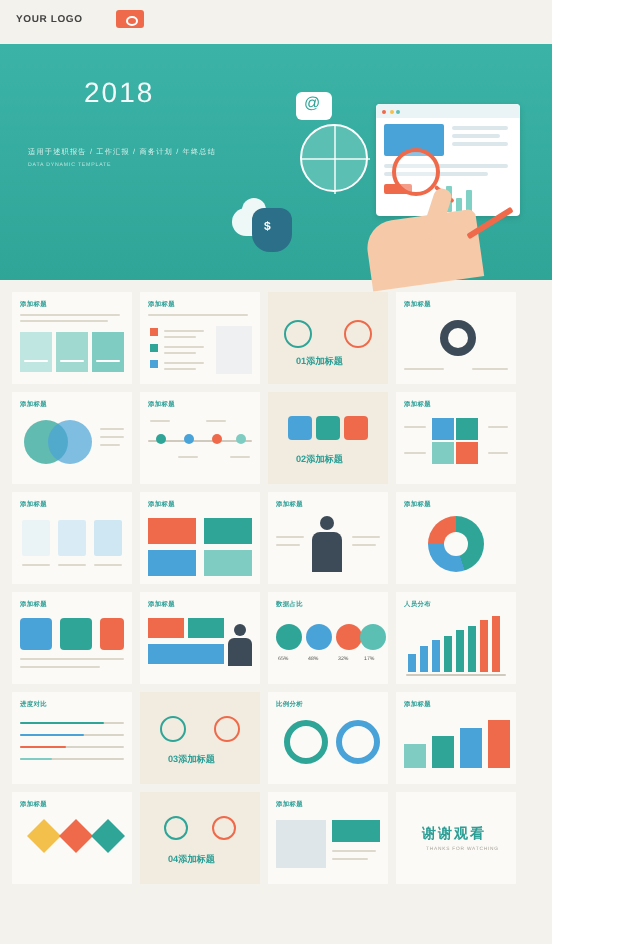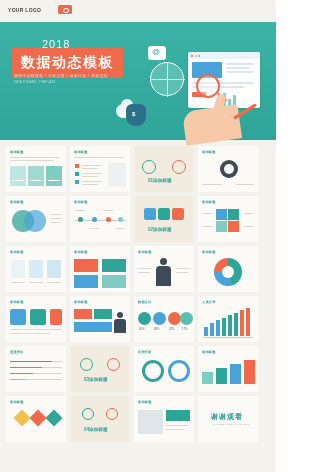--- a/index.html
+++ b/index.html
@@ -45,21 +45,21 @@
     width: 4px; height: 3px; border: .7px solid #fff; border-radius: 50%;
   }
 
   
   .hero {
     position: absolute; left: 0; top: 22px; width: 276px; height: 118px;
     background: linear-gradient(180deg,#3bb3a6 0%,#2fa598 100%);
   }
   .hero-year {
     position: absolute; left: 42px; top: 16px;
-    color: #ffffff; font-size: 11px; letter-spacing: 1px; opacity: .95;
+    color: #ffffff; font-size: 14px; letter-spacing: 1px; opacity: .95;
   }
   .hero-title-box {
     position: absolute; left: 12px; top: 26px;
     background: #ef6a4a; padding: 5px 9px 6px 9px;
   }
   .hero-title {
     color: #ffffff; font-size: 14px; font-weight: bold; letter-spacing: 1.5px;
   }
   .hero-sub {
     position: absolute; left: 14px; top: 52px;
@@ -149,23 +149,20 @@
 
 <div class="page">
 
   <div class="topbar">
     <div class="logo">YOUR LOGO</div>
     <div class="logo-btn"></div>
   </div>
 
   <div class="hero">
     <div class="hero-year">2018</div>
-    <div class="hero-title-box">
-      <span class="hero-title">数据动态模板</span>
-    </div>
     <div class="hero-sub">适用于述职报告 / 工作汇报 / 商务计划 / 年终总结</div>
     <div class="hero-sub2">DATA DYNAMIC TEMPLATE</div>
 
     <div class="ill browser">
       <div class="browser-bar"></div>
       <div class="dot" style="left:3px;background:#ef6a4a;"></div>
       <div class="dot" style="left:6.5px;background:#f3c14b;"></div>
       <div class="dot" style="left:10px;background:#5bbfb3;"></div>
       <div class="browser-blue" style="left:4px;top:10px;width:30px;height:16px;"></div>
       <div class="browser-row" style="left:38px;top:11px;width:28px;"></div>

